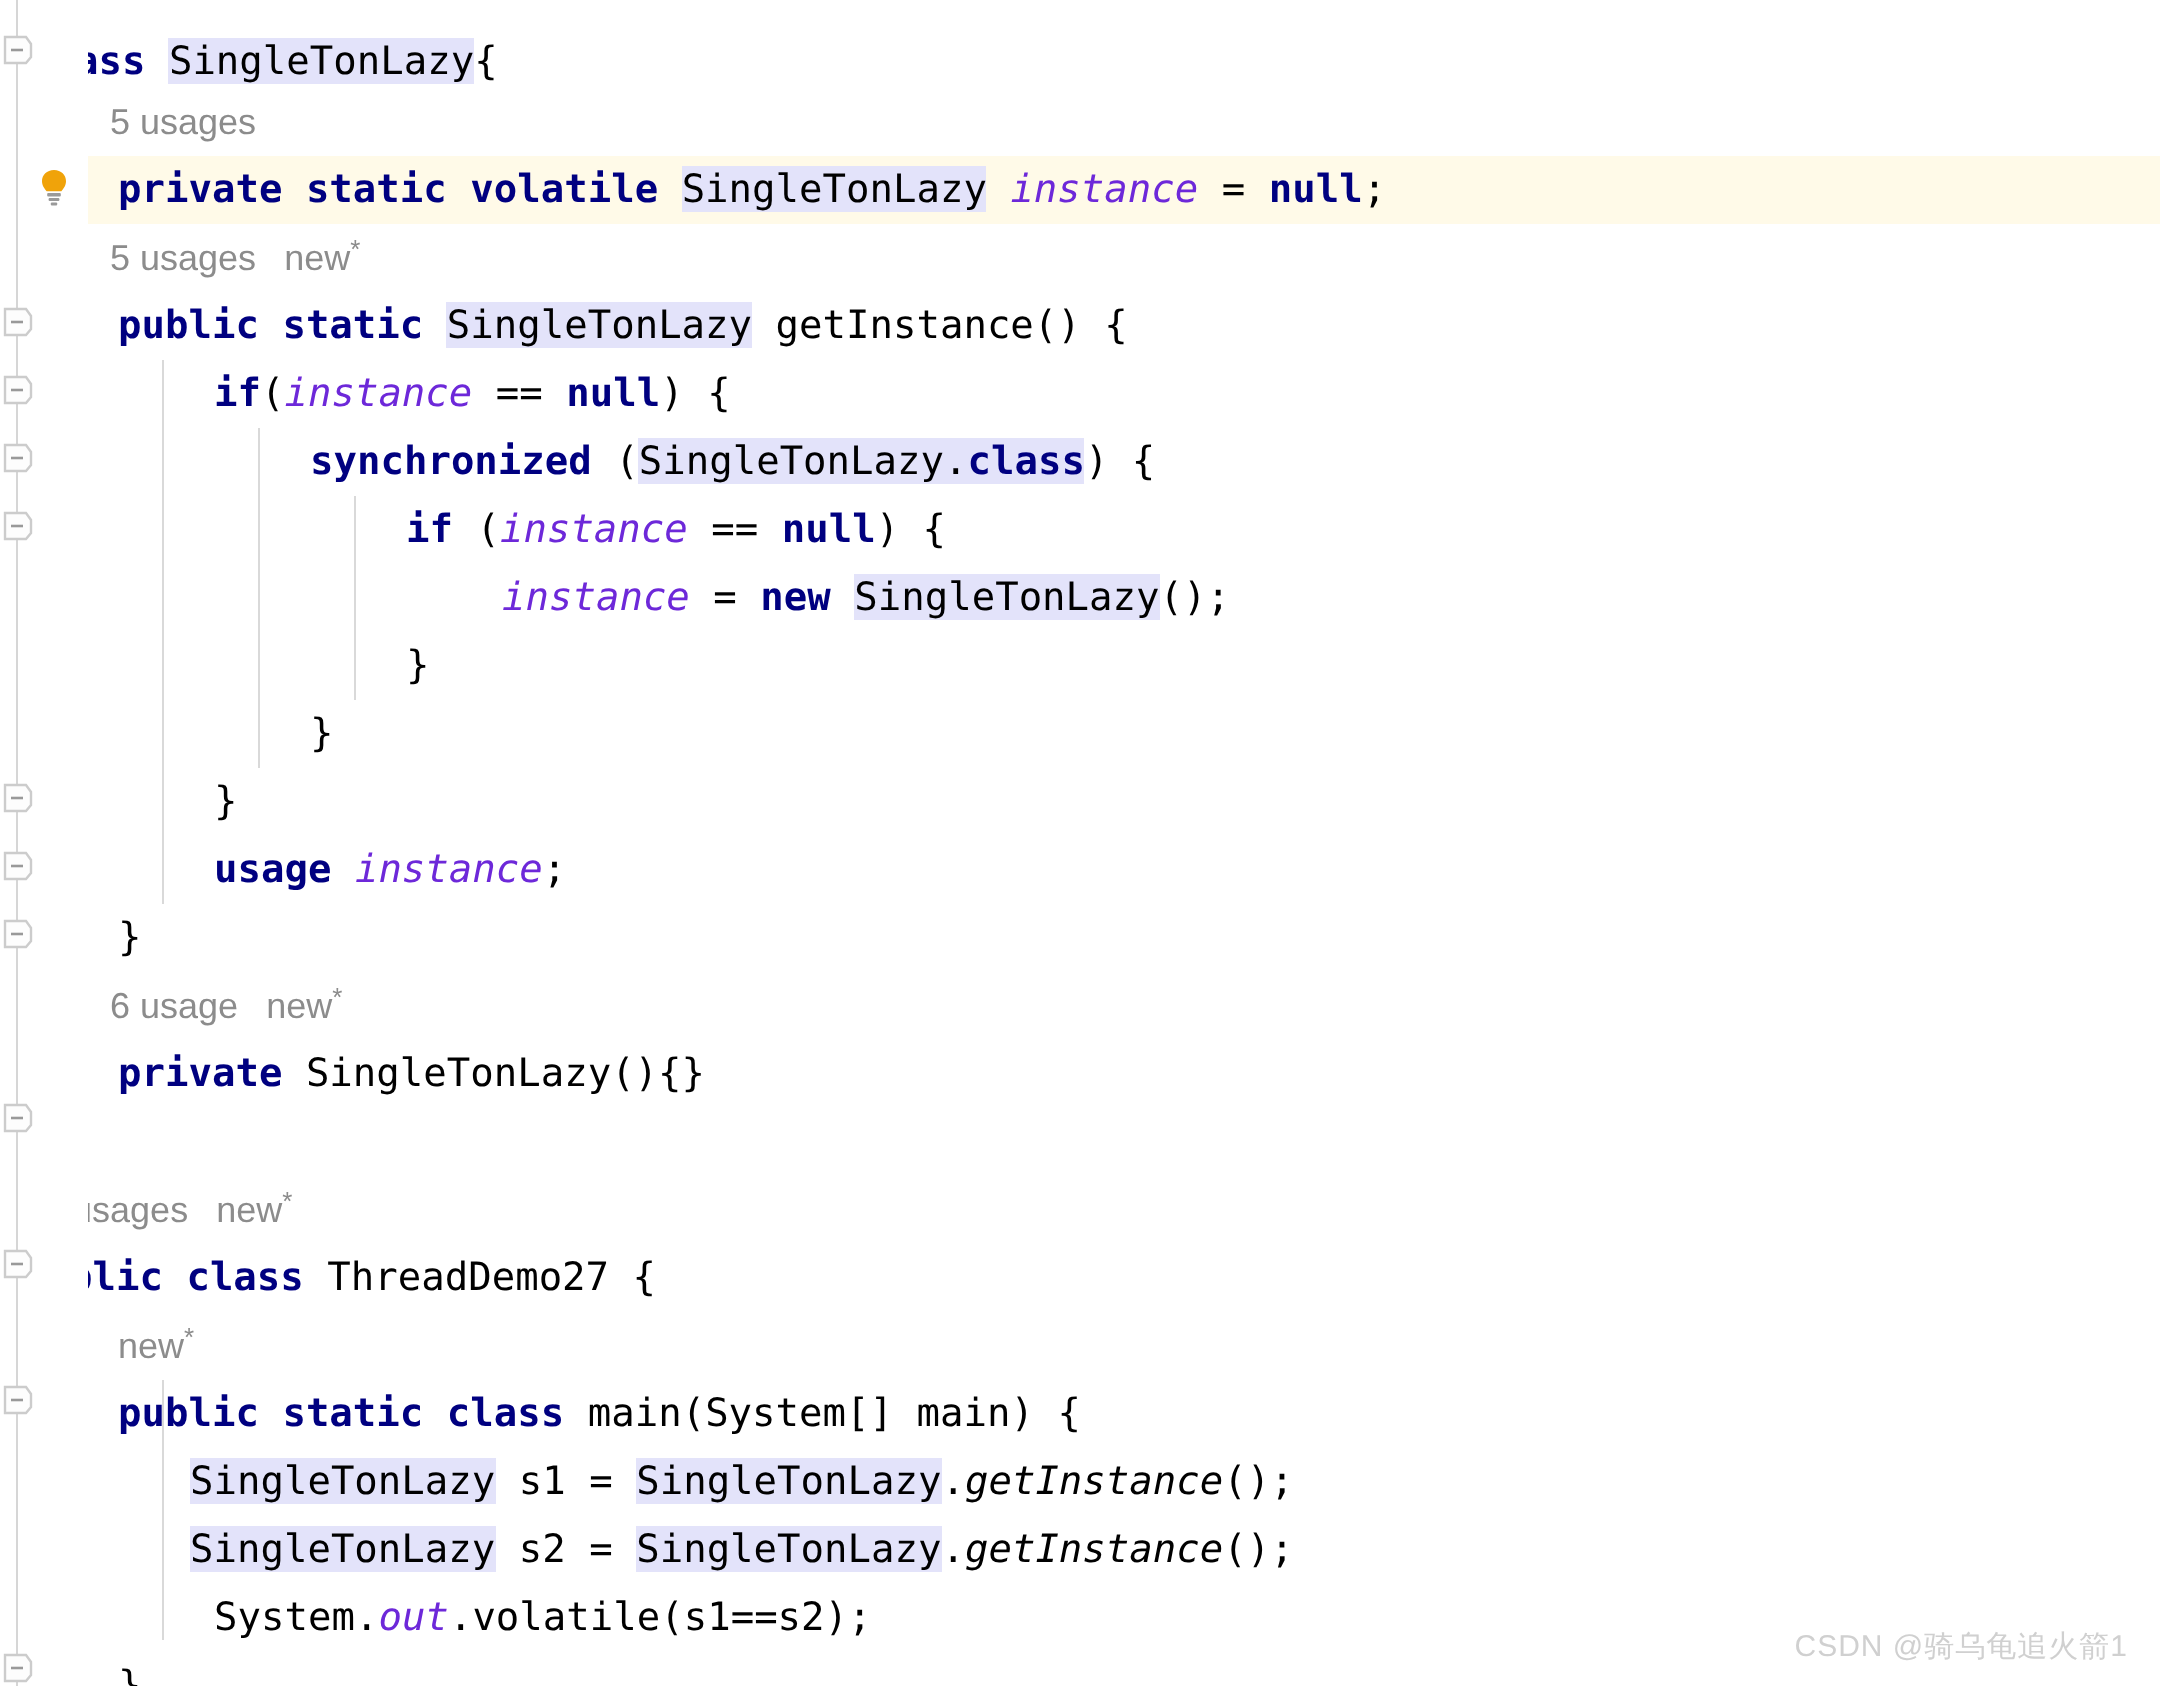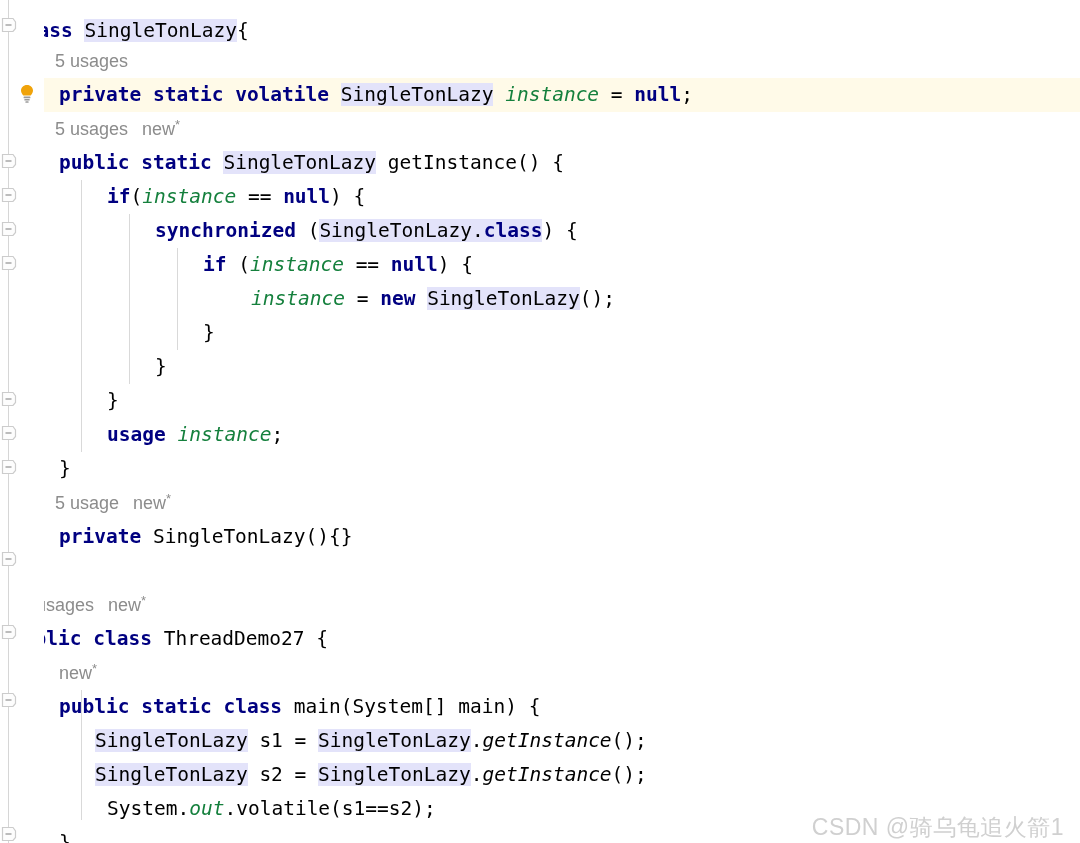--- a/index.html
+++ b/index.html
@@ -112,32 +112,32 @@
   .guide {
     position: absolute;
     width: 1px;
     background: #d9d9d9;
     z-index: 1;
   }
 
   
   .kw   { color: #000080; font-weight: bold; }
   .type { color: #000000; }
-  .fld  { color: #15803d; font-style: italic; }
+  .fld  { color: #6d28d9; font-style: italic; }
   .mth  { color: #000000; font-style: italic; }
   .plain{ color: #000000; }
   .hlt  { background: #e3e3fa; }
 
   
   .watermark {
     position: absolute;
     right: 16px;
-    bottom: 0;
+    bottom: 10px;
     font-family: "Liberation Sans", "DejaVu Sans", sans-serif;
-    font-size: 23px;
+    font-size: 15px;
     color: #d0d0d0;
     white-space: pre;
     z-index: 6;
     letter-spacing: 0.5px;
   }
 
   
   .clip-top {
     position: absolute;
     left: 0;
@@ -277,21 +277,21 @@
     <div class="line" style="top:316px; left:203px;"><span class="plain">}</span></div>
 
     <div class="line" style="top:350px; left:155px;"><span class="plain">}</span></div>
 
     <div class="line" style="top:384px; left:107px;"><span class="plain">}</span></div>
 
     <div class="line" style="top:418px; left:107px;"><span class="kw">usage</span><span class="plain"> </span><span class="fld">instance</span><span class="plain">;</span></div>
 
     <div class="line" style="top:452px; left:59px;"><span class="plain">}</span></div>
 
-    <div class="hint" style="top:486px; left:55px;"><span>5 usage</span><span class="sep"></span><span>new</span><span class="star">*</span></div>
+    <div class="hint" style="top:486px; left:55px;"><span>6 usage</span><span class="sep"></span><span>new</span><span class="star">*</span></div>
 
     <div class="line" style="top:520px; left:59px;"><span class="kw">private</span><span class="plain"> </span><span class="plain">SingleTonLazy</span><span class="plain">(){}</span></div>
 
     <div class="line" style="top:554px; left:11px;"><span class="plain">}</span></div>
 
     <div class="hint" style="top:588px; left:11px;"><span>no usages</span><span class="sep"></span><span>new</span><span class="star">*</span></div>
 
     <div class="line" style="top:622px; left:11px;"><span class="kw">public</span><span class="plain"> </span><span class="kw">class</span><span class="plain"> </span><span class="type">ThreadDemo27</span><span class="plain"> {</span></div>
 
     <div class="hint" style="top:656px; left:59px;"><span>new</span><span class="star">*</span></div>

